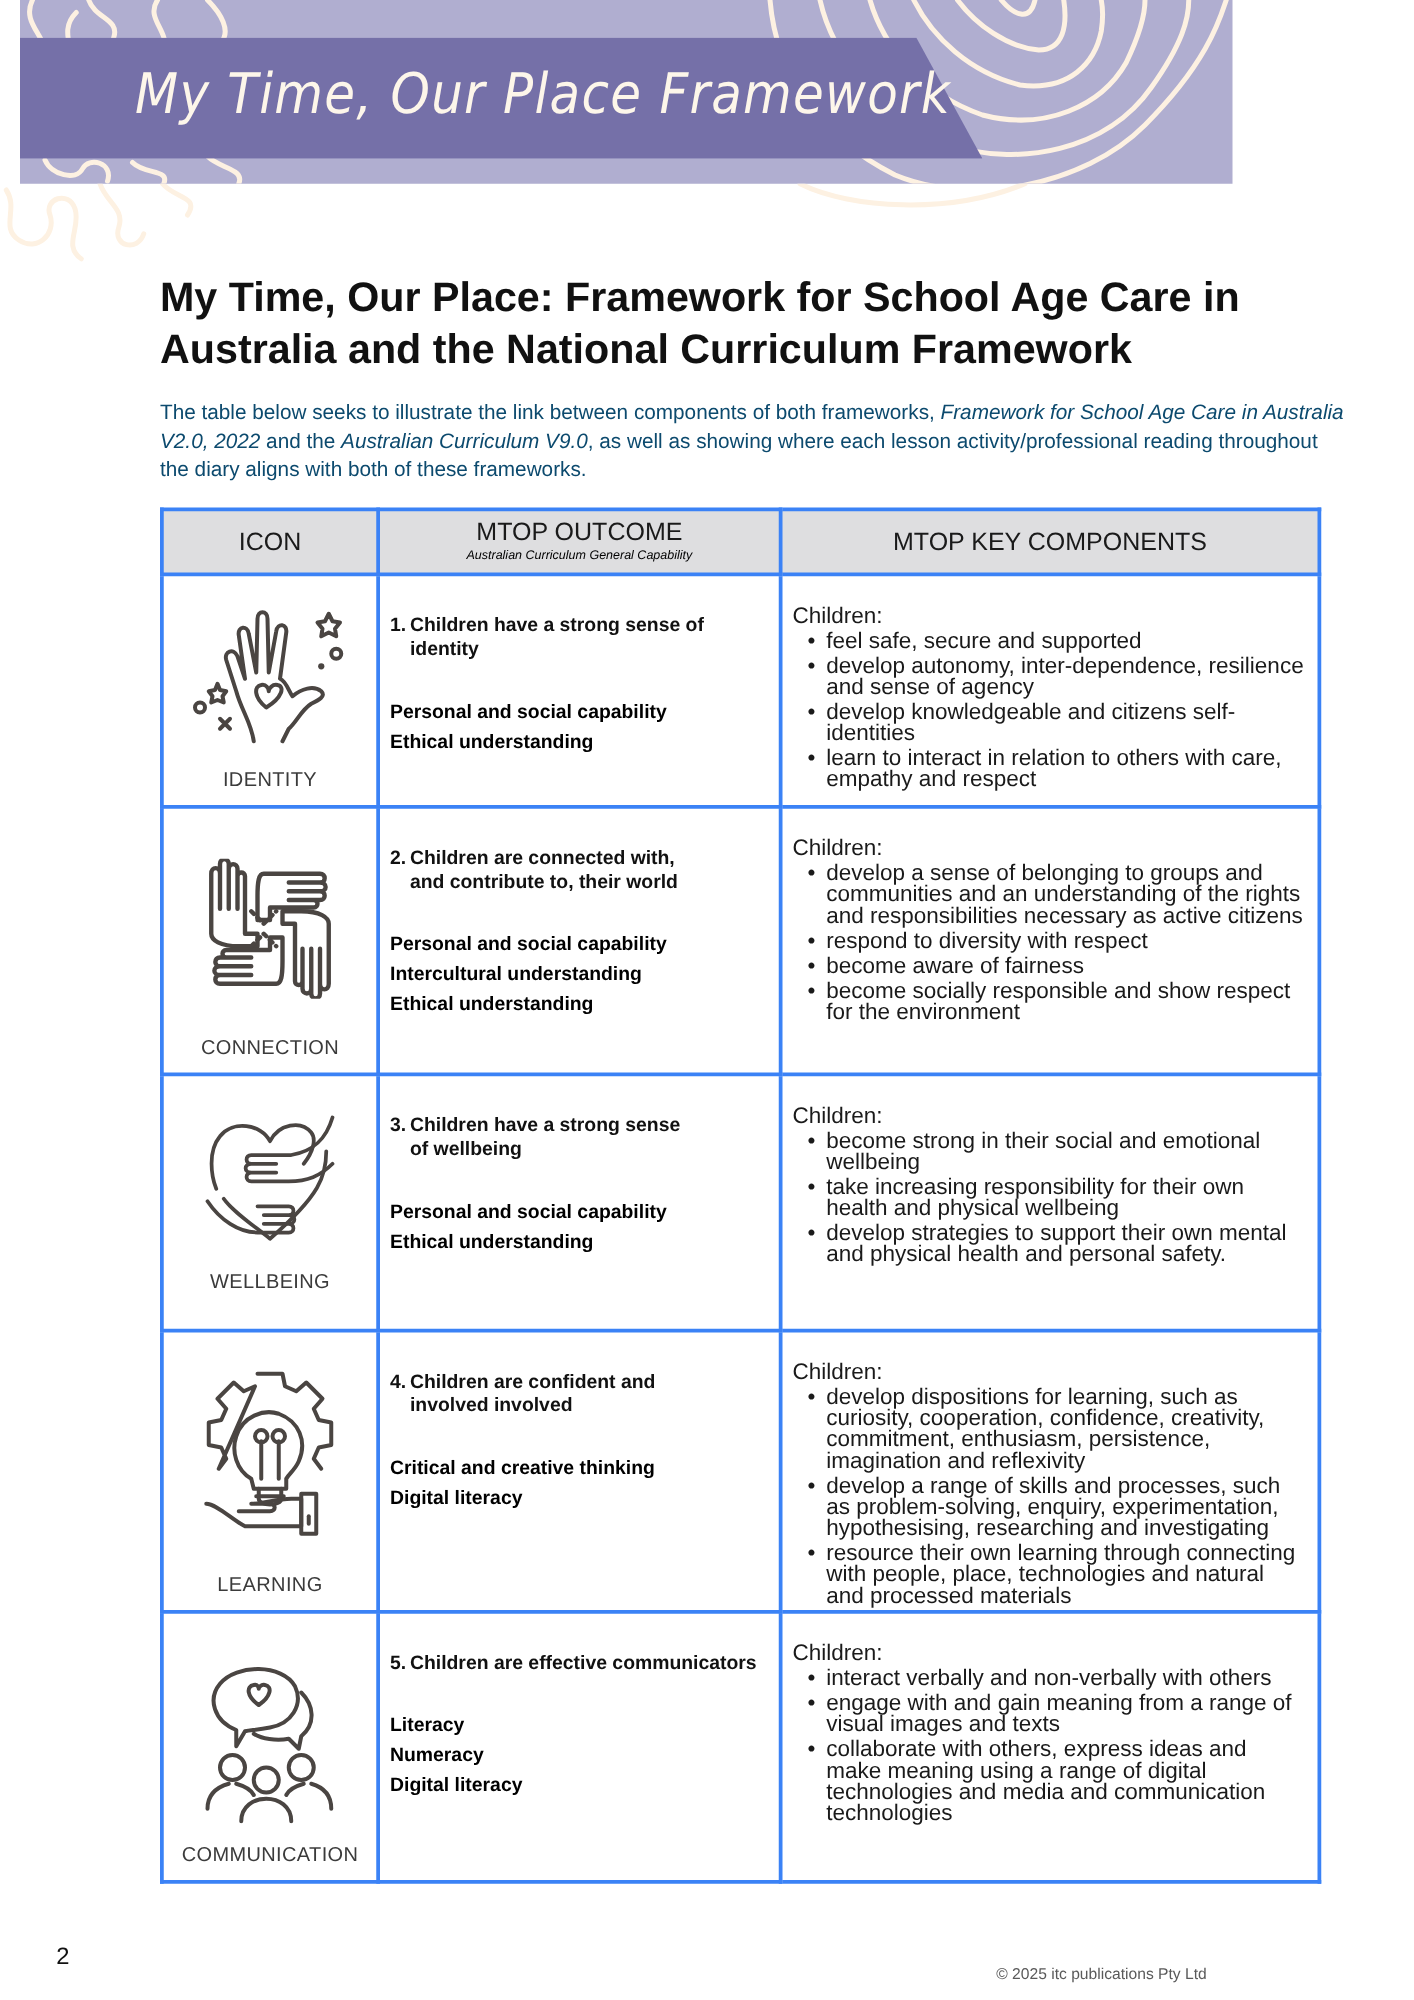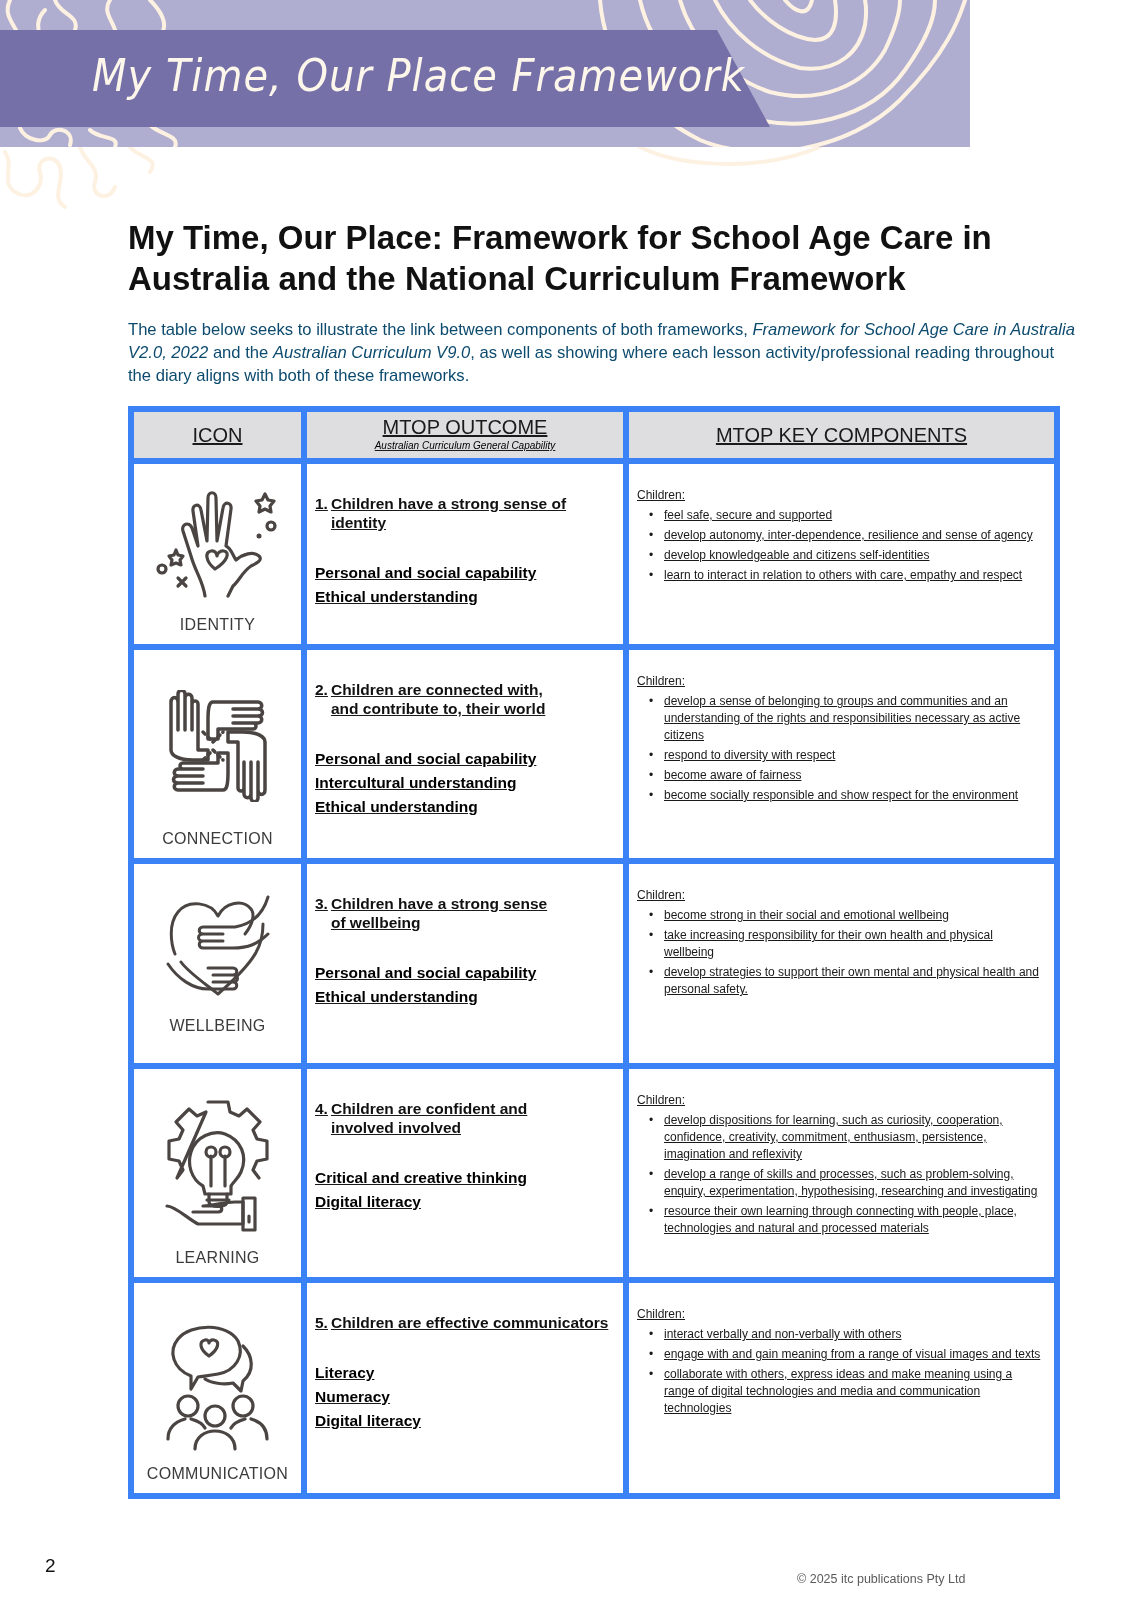--- a/index.html
+++ b/index.html
@@ -1,47 +1,47 @@
 <!DOCTYPE html>
 <html><head>
 <meta charset="utf-8">
 <style>
   * { box-sizing: border-box; margin: 0; padding: 0; }
   html, body { width: 1131px; height: 1600px; background: #ffffff; }
   body { position: relative; overflow: hidden; font-family: "Liberation Sans", "DejaVu Sans", sans-serif; color: #1a1a1a; }
 
-  .header-band { position: absolute; left: 0; top: 0; width: 970px; height: 147px; background: #b0aed0; overflow: hidden; padding-left: 24px; }
+  .header-band { position: absolute; left: 16px; top: 0; width: 970px; height: 147px; background: #b0aed0; overflow: hidden; padding-left: 24px; }
   .deco { position: absolute; left: 0; top: 0; }
   .banner { position: absolute; left: 0; top: 30px; width: 770px; height: 97px; background: #7570a8;
             clip-path: polygon(0 0, 717px 0, 770px 97px, 0 97px); }
   .banner-title { position: absolute; left: 92px; top: 50px; font-family: "DejaVu Sans", sans-serif; font-size: 40px;
                   color: #fdf6ea; font-style: italic; font-weight: normal; letter-spacing: 1px; transform: scaleY(1.12); transform-origin: left top; }
   .below-deco { position: absolute; left: 0; top: 147px; }
 
   .page-title { position: absolute; left: 128px; top: 217px; width: 920px; font-size: 33px; line-height: 41px; color: #111; font-weight: bold; }
   .intro { position: absolute; left: 128px; top: 318px; width: 950px; font-size: 16.6px; line-height: 23px; color: #0c4a6e; }
   .intro i { font-style: italic; }
 
   table.fw { position: absolute; left: 128px; top: 406px; width: 926px; border-collapse: collapse; table-layout: fixed; }
-  table.fw th, table.fw td { border: 6px solid #3b82f6; vertical-align: top; text-decoration: underline; }
+  table.fw th, table.fw td { border: 3px solid #3b82f6; vertical-align: top; }
   table.fw th { background: #dedee0; font-weight: normal; height: 52px; vertical-align: middle; text-align: center; color: #1a1a1a; }
   .th-main { font-size: 20px; line-height: 22px; }
   .th-sub { font-size: 10px; font-style: italic; color: #000000; line-height: 16px; }
 
   td.icon-cell { text-align: center; position: relative; margin-top: 40px; }
   .icon-wrap { position: absolute; left: 0; right: 0; top: 20px; display: flex; justify-content: center; }
   .icon-label { position: absolute; left: 0; right: 0; bottom: 10px; text-align: center; font-size: 16px; color: #3b3b3b; letter-spacing: 0.3px; }
 
   td.outcome-cell { padding: 30px 6px 0 8px; }
   .outcome-title { font-size: 15.5px; font-weight: bold; line-height: 19px; color: #111; display: flex; }
   .outcome-num { flex: 0 0 auto; margin-right: 3px; }
   .capabilities { margin-top: 29px; }
   .cap { font-size: 15.5px; font-weight: bold; color: #000000; line-height: 24px; }
 
-  td.comp-cell { padding: 23px 10px 0 8px; font-size: 12px; line-height: 17px; color: #1a1a1a; }
+  td.comp-cell { padding: 23px 10px 0 8px; font-size: 18px; line-height: 17px; color: #1a1a1a; }
   .comp-lead { margin-bottom: 3px; }
   ul.comp { list-style: none; }
   ul.comp li { position: relative; padding-left: 27px; margin-bottom: 3px; }
   ul.comp li::before { content: "\2022"; position: absolute; left: 12px; top: 0; }
 
   .page-num { position: absolute; left: 45px; top: 1555px; font-size: 19px; color: #111; }
   .copyright { position: absolute; left: 797px; top: 1572px; font-size: 12.5px; color: #5a5a5a; }
 </style>
 </head>
 <body>

